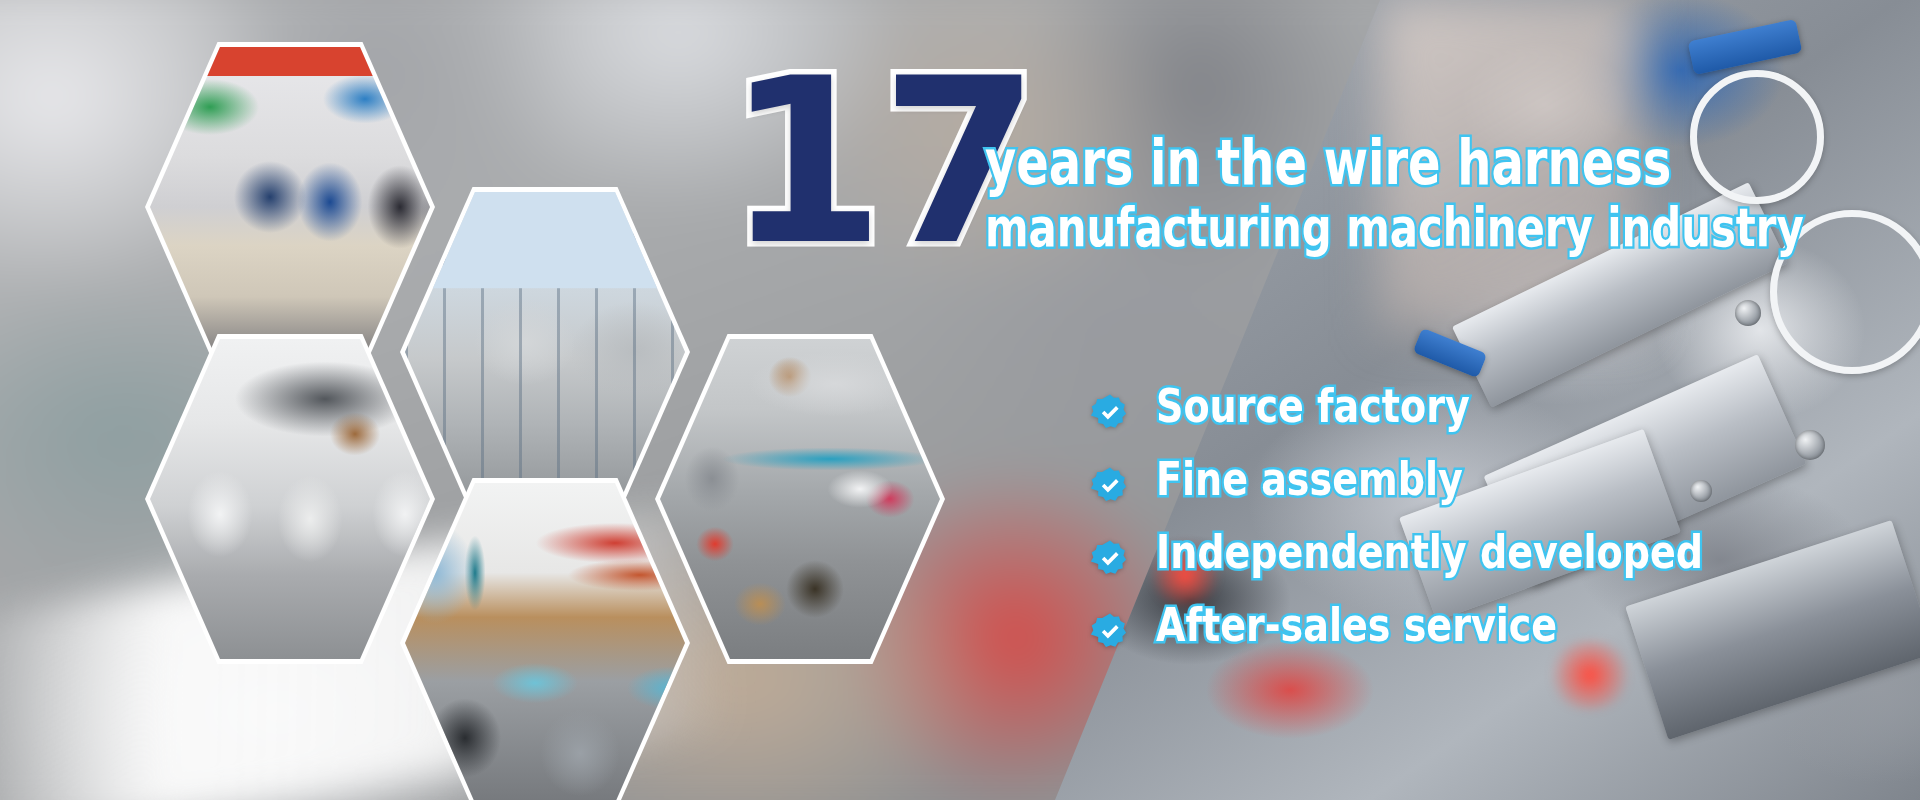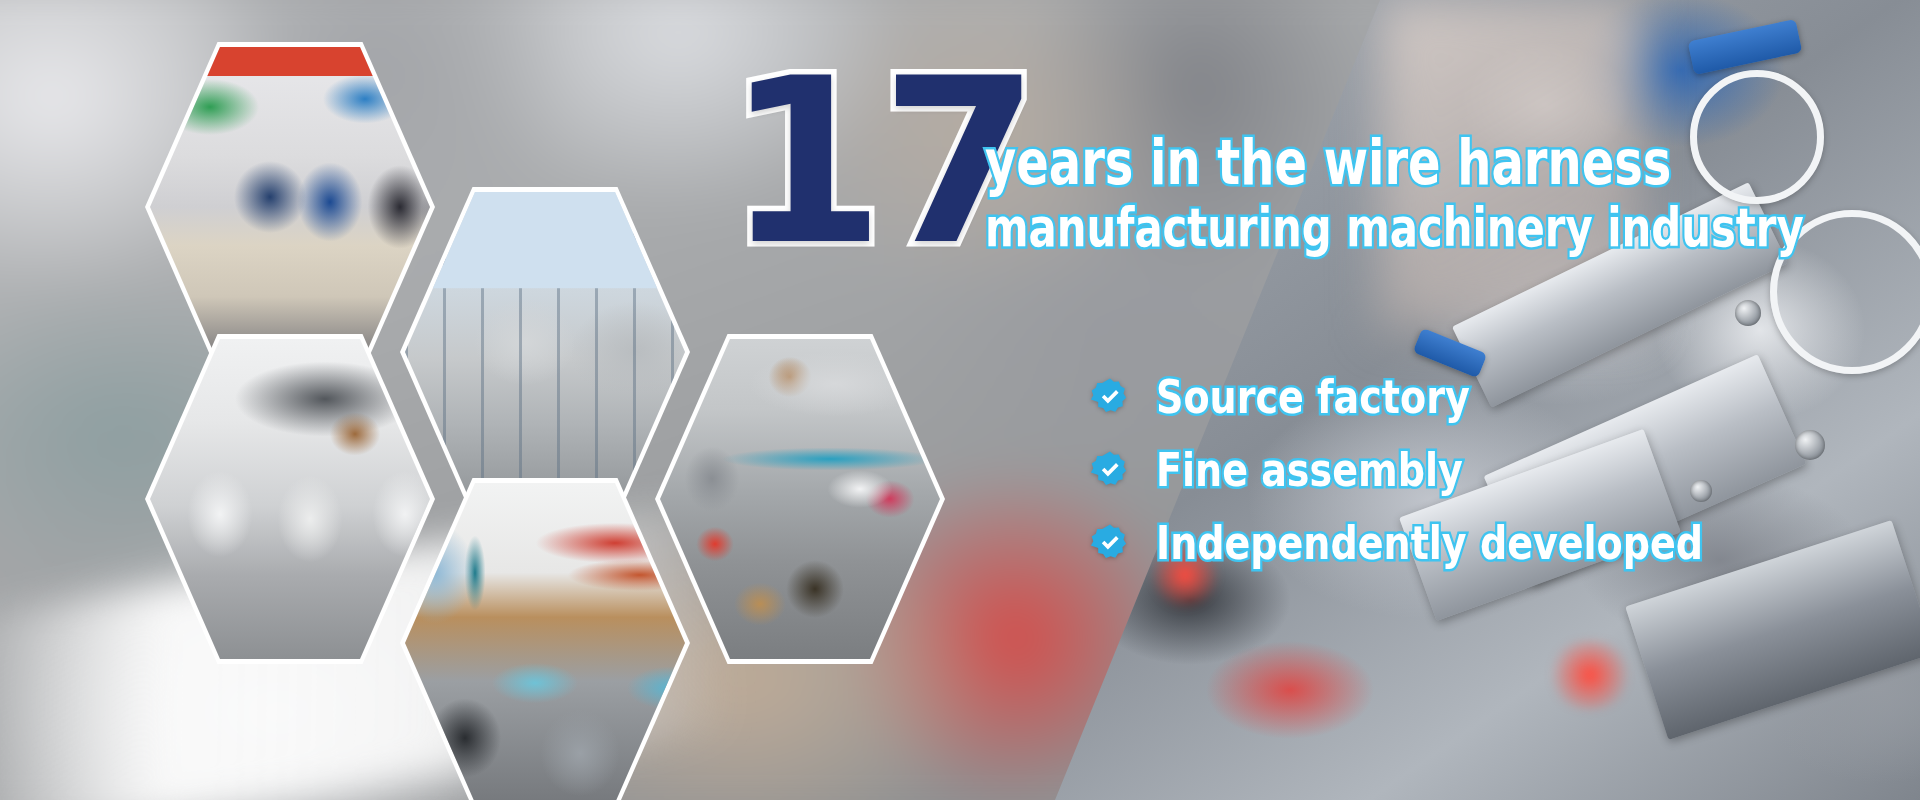--- a/index.html
+++ b/index.html
@@ -160,21 +160,21 @@
     -webkit-text-stroke:5px #3fc4f0;
     paint-order:stroke fill;
     white-space:nowrap;
     transform:scaleX(.86);transform-origin:left center;
     pointer-events:auto;
   }
   .head-1{left:985px;top:126px;font-size:62px;}
   .head-2{left:985px;top:196px;font-size:54px;}
 
   .feature-list{position:absolute;left:1090px;top:360px;pointer-events:auto;}
-  .feature{display:flex;align-items:center;height:73px;}
+  .feature{display:flex;align-items:flex-end;height:73px;}
   .badge{
     width:40px;height:40px;flex:0 0 40px;margin-right:26px;position:relative;
   }
   .badge svg{display:block;width:40px;height:40px;filter:drop-shadow(0 1px 2px rgba(0,0,0,.25));}
   .feature-label{
     font-family:"DejaVu Sans Condensed","DejaVu Sans", sans-serif;
     font-weight:bold;font-size:47px;color:#ffffff;
     -webkit-text-stroke:5px #3fc4f0;
     paint-order:stroke fill;
     white-space:nowrap;
@@ -269,16 +269,25 @@
       <div class="feature">
         <span class="badge">
           <svg viewBox="0 0 40 40">
               <path fill="#29abe2" d="M20 1.6l3.9 3.1 5-.3 1.6 4.7 4.3 2.5-1.3 4.8 2.6 4.3-3.6 3.5.3 5-4.8 1.4-2.7 4.2-4.7-1.6-4.6 1.9-2.9-4.1-4.9-1.1v-5L.9 22.6l2.4-4.4-1.6-4.7 4.2-2.7 1.3-4.8 5 .1z"></path>
               <path fill="#fff" d="M17.9 26.4l-6.1-6.1 2.6-2.6 3.5 3.5 8.1-8.1 2.6 2.6z"></path>
             </svg>
         </span>
         <span class="feature-label">Independently developed</span>
       </div>
 
+      <div class="feature">
+        <span class="badge">
+          <svg viewBox="0 0 40 40">
+              <path fill="#29abe2" d="M20 1.6l3.9 3.1 5-.3 1.6 4.7 4.3 2.5-1.3 4.8 2.6 4.3-3.6 3.5.3 5-4.8 1.4-2.7 4.2-4.7-1.6-4.6 1.9-2.9-4.1-4.9-1.1v-5L.9 22.6l2.4-4.4-1.6-4.7 4.2-2.7 1.3-4.8 5 .1z"></path>
+              <path fill="#fff" d="M17.9 26.4l-6.1-6.1 2.6-2.6 3.5 3.5 8.1-8.1 2.6 2.6z"></path>
+            </svg>
+        </span>
+        <span class="feature-label">After-sales service</span>
+      </div>
 
     </div>
   </div>
 </div>
 
 </body></html>

